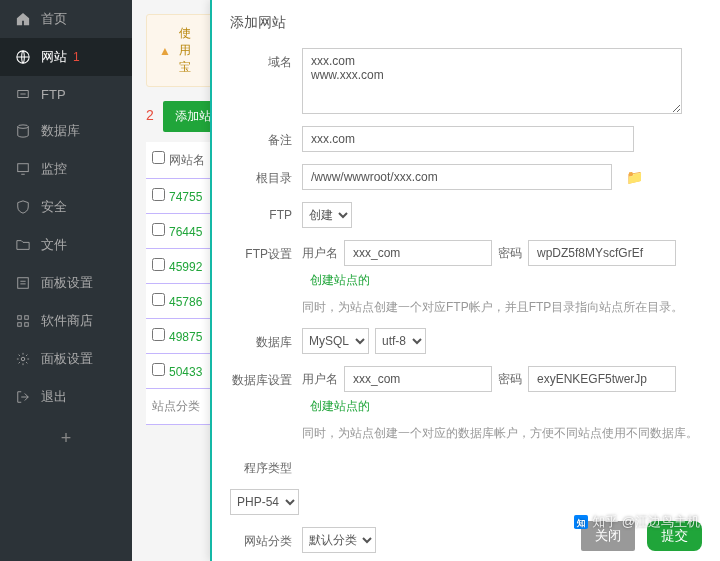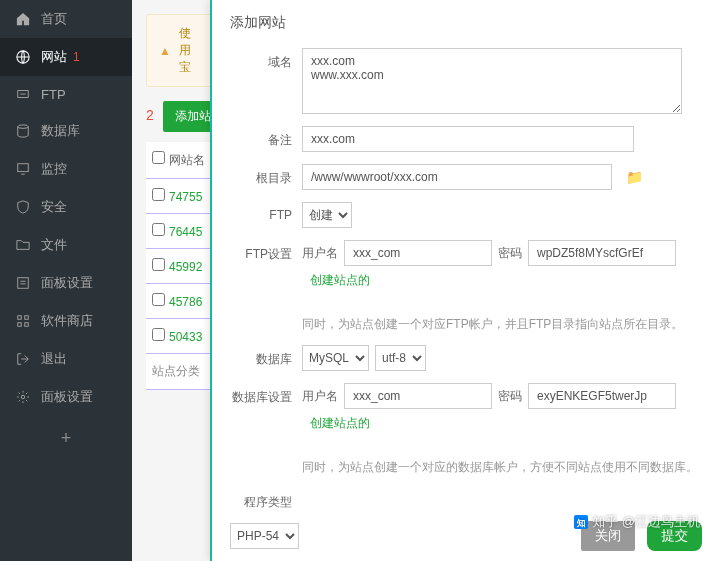--- a/index.html
+++ b/index.html
@@ -27,21 +27,21 @@
 .form-label { width: 72px; text-align: right; color: #666; padding-right: 10px; padding-top: 6px; font-size: 12px; flex-shrink: 0; }
 .form-control { flex: 1; display: flex; align-items: center; flex-wrap: wrap; gap: 6px; }
 textarea.input { width: 380px; height: 66px; resize: both; }
 .input { border: 1px solid #ccc; padding: 5px 8px; font-size: 12px; color: #555; font-family: inherit; }
 .input-wide { width: 332px; }
 .input-med { width: 310px; }
 .input-sm { width: 148px; }
 .select { border: 1px solid #ccc; padding: 4px 2px; font-size: 12px; background: #fff; color: #555; }
 .select.disabled { background: #f0f0f0; color: #aaa; }
 .sub-label { color: #666; font-size: 12px; }
-.hint { color: #999; font-size: 12px; margin-top: 21px; width: 100%; }
+.hint { color: #999; font-size: 12px; margin-top: 4px; width: 100%; }
 .link-txt { color: #20a53a; font-size: 12px; margin-left: 8px; white-space: nowrap; }
 .folder-icon { margin-left: 8px; cursor: pointer; font-size: 14px; }
 .footer { position: absolute; right: 18px; bottom: 10px; display: flex; gap: 12px; align-items: center; }
 .btn-gray { background: #999; color: #fff; border: none; padding: 6px 14px; border-radius: 2px; cursor: pointer; }
 .btn-submit { background: #20a53a; color: #fff; border: none; padding: 6px 14px; border-radius: 8px; cursor: pointer; }
 .watermark { position: absolute; right: 20px; bottom: 30px; color: rgba(255,255,255,0.85); font-size: 13px; text-shadow: 0 0 3px rgba(0,0,0,0.5); display: flex; align-items: center; gap: 4px; pointer-events: none; }
 .svg-icon { width: 14px; height: 14px; fill: currentColor; }
 </style>
 </head>
 <body>
@@ -124,33 +124,33 @@
           <rect x="10" y="2" width="4" height="4" fill="none" stroke="currentColor"></rect>
           <rect x="2" y="10" width="4" height="4" fill="none" stroke="currentColor"></rect>
           <rect x="10" y="10" width="4" height="4" fill="none" stroke="currentColor"></rect>
         </svg>
       </span>
       <span>软件商店</span>
     </div>
   <div class="sidebar-item">
       <span class="icon">
         <svg class="svg-icon" viewBox="0 0 16 16">
-          <path d="M6 2H2v12h4M10 4l4 4-4 4M14 8H6" fill="none" stroke="currentColor"></path>
-        </svg>
-      </span>
-      <span>退出</span>
-    </div>
-  <div class="sidebar-item">
-      <span class="icon">
-        <svg class="svg-icon" viewBox="0 0 16 16">
           <circle cx="8" cy="8" r="2" fill="none" stroke="currentColor"></circle>
           <path d="M8 1v2M8 13v2M1 8h2M13 8h2M3 3l1.5 1.5M11.5 11.5L13 13M3 13l1.5-1.5M11.5 4.5L13 3" stroke="currentColor"></path>
         </svg>
       </span>
       <span>面板设置</span>
+    </div>
+  <div class="sidebar-item">
+      <span class="icon">
+        <svg class="svg-icon" viewBox="0 0 16 16">
+          <path d="M6 2H2v12h4M10 4l4 4-4 4M14 8H6" fill="none" stroke="currentColor"></path>
+        </svg>
+      </span>
+      <span>退出</span>
     </div>
   <div class="add-row"><span>+</span></div>
 </div>
 
 <div class="main">
   <div class="warning">
       <span class="icon">▲</span>
       <span>使用宝</span>
     </div>
   <div class="add-btn-row">
@@ -166,20 +166,23 @@
           <td><input type="checkbox" style=""><a href="#">74755</a></td>
         </tr>
     <tr>
           <td><input type="checkbox" style=""><a href="#">76445</a></td>
         </tr>
     <tr>
           <td><input type="checkbox" style=""><a href="#">45992</a></td>
         </tr>
     <tr>
           <td><input type="checkbox" style=""><a href="#">45786</a></td>
+        </tr>
+    <tr>
+          <td><input type="checkbox" style=""><a href="#">49875</a></td>
         </tr>
     <tr>
           <td><input type="checkbox" style=""><a href="#">50433</a></td>
         </tr>
     <tr class="category-row">
           <td>站点分类</td>
         </tr>
   </tbody>
     </table>
 </div>

